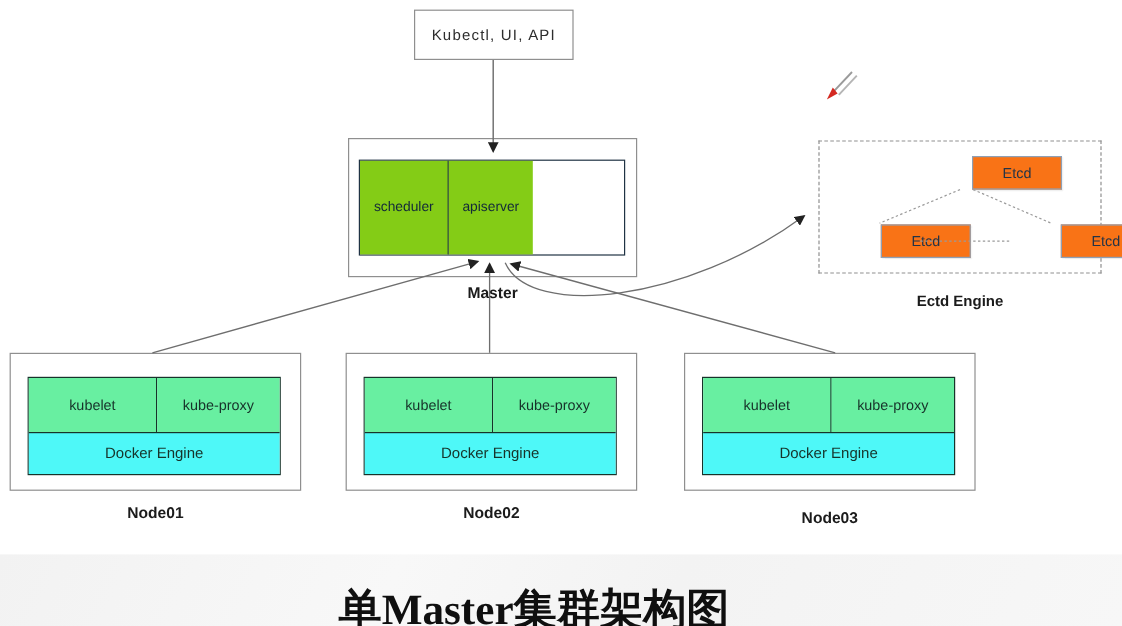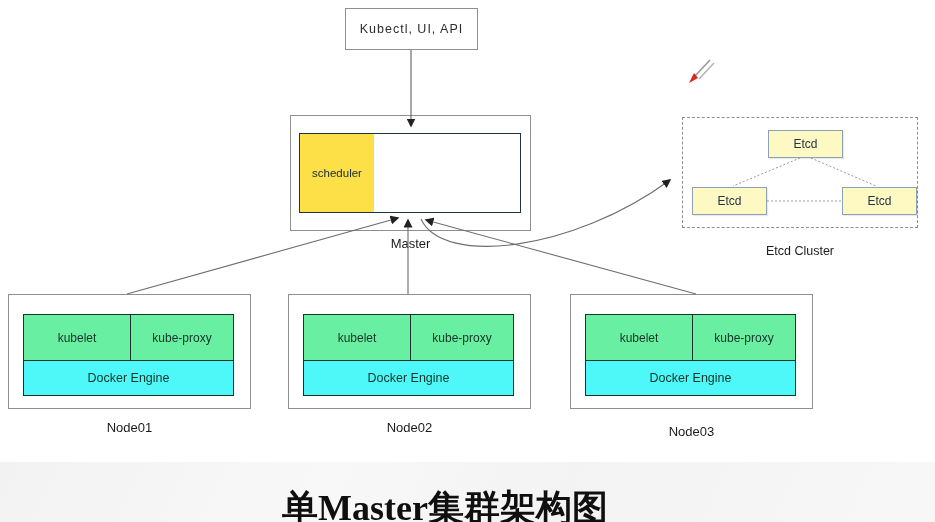--- a/index.html
+++ b/index.html
@@ -17,21 +17,21 @@
   
   .outer-box{
     position:absolute;
     background:#ffffff;
     border:1px solid #8f8f8f;
     box-sizing:border-box;
   }
   .plain-label{
     position:absolute;
     text-align:center;
-    font-weight:normal;
+    font-weight:bold;
     font-size:13px;
     color:#1b1b1b;
   }
 
   
   .client-box{
     position:absolute;left:345px;top:8px;width:133px;height:42px;
     background:#ffffff;border:1px solid #8f8f8f;box-sizing:border-box;
     display:flex;align-items:center;justify-content:center;
     font-size:12.5px;color:#2d2d2d;letter-spacing:1px;
@@ -40,21 +40,21 @@
   }
 
   
   .master-outer{left:290px;top:115px;width:241px;height:116px;z-index:2;}
   .master-inner{
     position:absolute;left:8px;top:17px;width:222px;height:80px;
     display:flex;
     border:1px solid #203344;box-sizing:border-box;
   }
   .master-cell{
-    background:#fde047;
+    background:#84cc16;
     border-right:1px solid #203344;
     display:flex;align-items:center;justify-content:center;
     text-align:center;
     font-size:11.5px;color:#13293a;
     white-space:pre-line;
     box-sizing:border-box;
   }
   .master-cell:last-child{border-right:none;}
   .cell-scheduler{width:74px;}
   .cell-apiserver{width:70px;}
@@ -84,24 +84,25 @@
   }
 
   
   .etcd-cluster{
     position:absolute;left:682px;top:117px;width:236px;height:111px;
     border:1.5px dashed #8f8f8f;box-sizing:border-box;
     background:transparent;z-index:2;
   }
   .etcd-box{
     position:absolute;width:75px;height:28px;
-    background:#fef9c3;border:1px solid #8ea0b6;box-sizing:border-box;
+    background:#f97316;border:1px solid #8ea0b6;box-sizing:border-box;
     display:flex;align-items:center;justify-content:center;
     font-size:12px;color:#243447;
     box-shadow:1px 1px 1px rgba(0,0,0,0.08);
+    margin-left:42px;
   }
   .etcd-top{left:85px;top:12px;}
   .etcd-left{left:9px;top:69px;}
   .etcd-right{left:159px;top:69px;}
 
   
   #connectors{
     position:absolute;left:0;top:0;z-index:5;
     pointer-events:none;
   }
@@ -131,30 +132,31 @@
 
   <div class="footer-band"></div>
 
   <div class="client-box">
     <span>Kubectl,  UI,  API</span>
   </div>
 
   <div class="outer-box master-outer">
     <div class="master-inner">
       <div class="master-cell cell-scheduler">scheduler</div>
+      <div class="master-cell cell-apiserver">apiserver</div>
     </div>
   </div>
   <div class="plain-label" style="left:290px;top:236px;width:241px;">Master</div>
 
   <div class="etcd-cluster">
     <div class="etcd-box etcd-top">Etcd</div>
     <div class="etcd-box etcd-left">Etcd</div>
     <div class="etcd-box etcd-right">Etcd</div>
   </div>
-  <div class="plain-label" style="left:682px;top:244px;width:236px;font-size:12.5px;">Etcd Cluster</div>
+  <div class="plain-label" style="left:682px;top:244px;width:236px;font-size:12.5px;">Ectd Engine</div>
 
   <div class="outer-box node-outer" style="left:8px;top:294px;">
     <div class="node-inner">
       <div class="node-row-top">
         <div class="node-comp kubelet">kubelet</div>
         <div class="node-comp kubeproxy">kube-proxy</div>
       </div>
       <div class="node-engine">Docker Engine</div>
     </div>
   </div>

